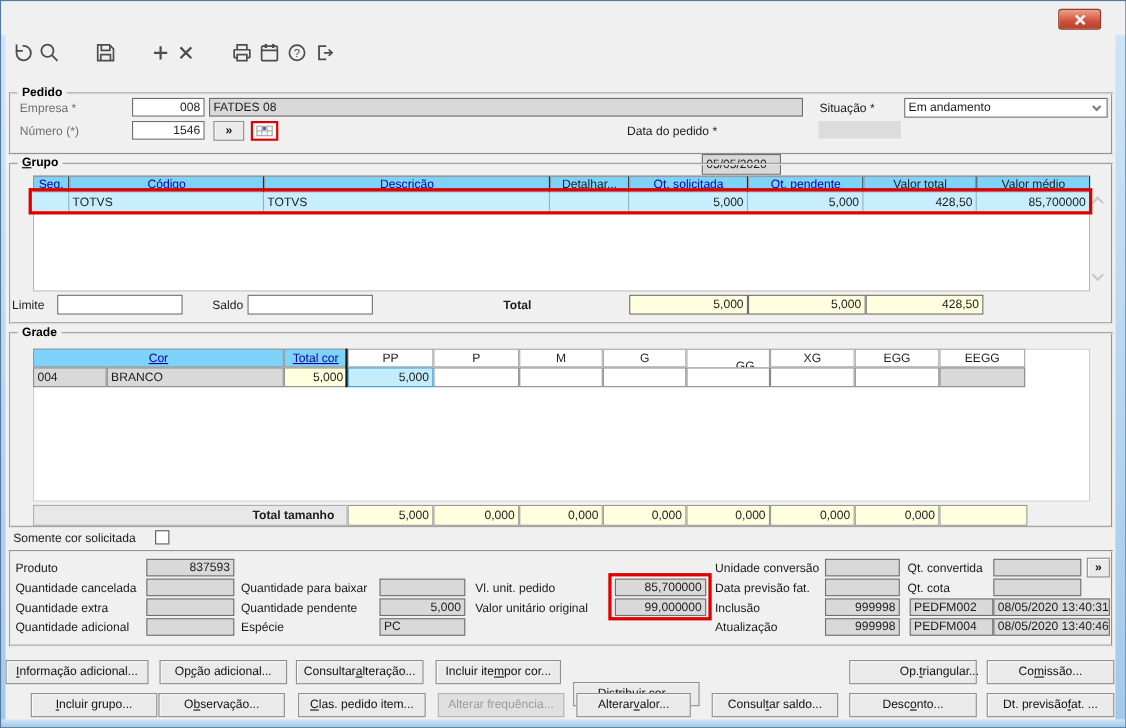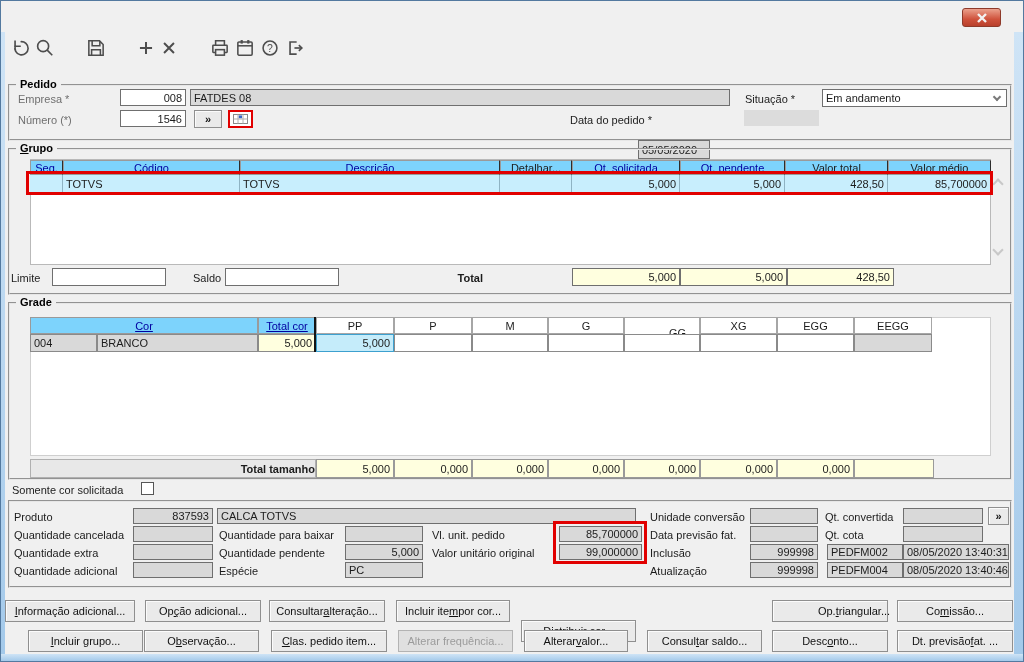--- a/index.html
+++ b/index.html
@@ -229,37 +229,36 @@
   <div class="fld num" style="left:316px;top:334px;width:78px;height:18px;background:#c5ecfa;border-color:#3da0cf;">5,000</div>
   <div class="fld" style="left:394px;top:334px;width:78px;height:18px;border-color:#8a8a8a;"></div>
   <div class="fld" style="left:472px;top:334px;width:76px;height:18px;border-color:#8a8a8a;"></div>
   <div class="fld" style="left:548px;top:334px;width:76px;height:18px;border-color:#8a8a8a;"></div>
   <div class="fld" style="left:624px;top:334px;width:76px;height:18px;border-color:#8a8a8a;"></div>
   <div class="fld" style="left:700px;top:334px;width:77px;height:18px;border-color:#8a8a8a;"></div>
   <div class="fld" style="left:777px;top:334px;width:77px;height:18px;border-color:#8a8a8a;"></div>
   <div class="fld gray" style="left:854px;top:334px;width:78px;height:18px;border-color:#8a8a8a;"></div>
   <div class="vline" style="left:314px;top:317px;width:2px;height:35px;"></div>
 
-  <div class="abs" style="left:30px;top:459px;width:286px;height:19px;background:#e8e8e8;border:1px solid #b0b0b0;display:flex;align-items:center;justify-content:flex-end;padding-right:0;font-weight:bold;">Total tamanho</div>
+  <div class="abs" style="left:30px;top:459px;width:286px;height:19px;background:#e8e8e8;border:1px solid #b0b0b0;display:flex;align-items:center;justify-content:flex-end;padding-right:11px;font-weight:bold;">Total tamanho</div>
   <div class="fld cream num" style="left:316px;top:459px;width:78px;height:19px;border-color:#9a9a9a;">5,000</div>
   <div class="fld cream num" style="left:394px;top:459px;width:78px;height:19px;border-color:#9a9a9a;">0,000</div>
   <div class="fld cream num" style="left:472px;top:459px;width:76px;height:19px;border-color:#9a9a9a;">0,000</div>
   <div class="fld cream num" style="left:548px;top:459px;width:76px;height:19px;border-color:#9a9a9a;">0,000</div>
   <div class="fld cream num" style="left:624px;top:459px;width:76px;height:19px;border-color:#9a9a9a;">0,000</div>
   <div class="fld cream num" style="left:700px;top:459px;width:77px;height:19px;border-color:#9a9a9a;">0,000</div>
   <div class="fld cream num" style="left:777px;top:459px;width:77px;height:19px;border-color:#9a9a9a;">0,000</div>
   <div class="fld cream" style="left:854px;top:459px;width:80px;height:19px;border-color:#9a9a9a;"></div>
 
   <span class="lbl" style="left:12px;top:483px;">Somente cor solicitada</span>
   <div class="checkbox" style="left:141px;top:482px;"></div>
 
   <div class="fieldset" style="left:8px;top:500px;width:1004px;height:88px;"></div>
   <span class="lbl" style="left:14px;top:510px;">Produto</span>
   <div class="fld gray num" style="left:133px;top:508px;width:80px;height:16px;">837593</div>
-  <div class="fld gray" style="left:217px;top:508px;width:419px;height:16px;">CALCA TOTVS</div>
   <span class="lbl" style="left:14px;top:528px;">Quantidade cancelada</span>
   <div class="fld gray" style="left:133px;top:526px;width:80px;height:16px;"></div>
   <span class="lbl" style="left:14px;top:546px;">Quantidade extra</span>
   <div class="fld gray" style="left:133px;top:544px;width:80px;height:16px;"></div>
   <span class="lbl" style="left:14px;top:564px;">Quantidade adicional</span>
   <div class="fld gray" style="left:133px;top:562px;width:80px;height:16px;"></div>
 
   <span class="lbl" style="left:219px;top:528px;">Quantidade para baixar</span>
   <div class="fld gray" style="left:345px;top:526px;width:78px;height:16px;"></div>
   <span class="lbl" style="left:219px;top:546px;">Quantidade pendente</span>

